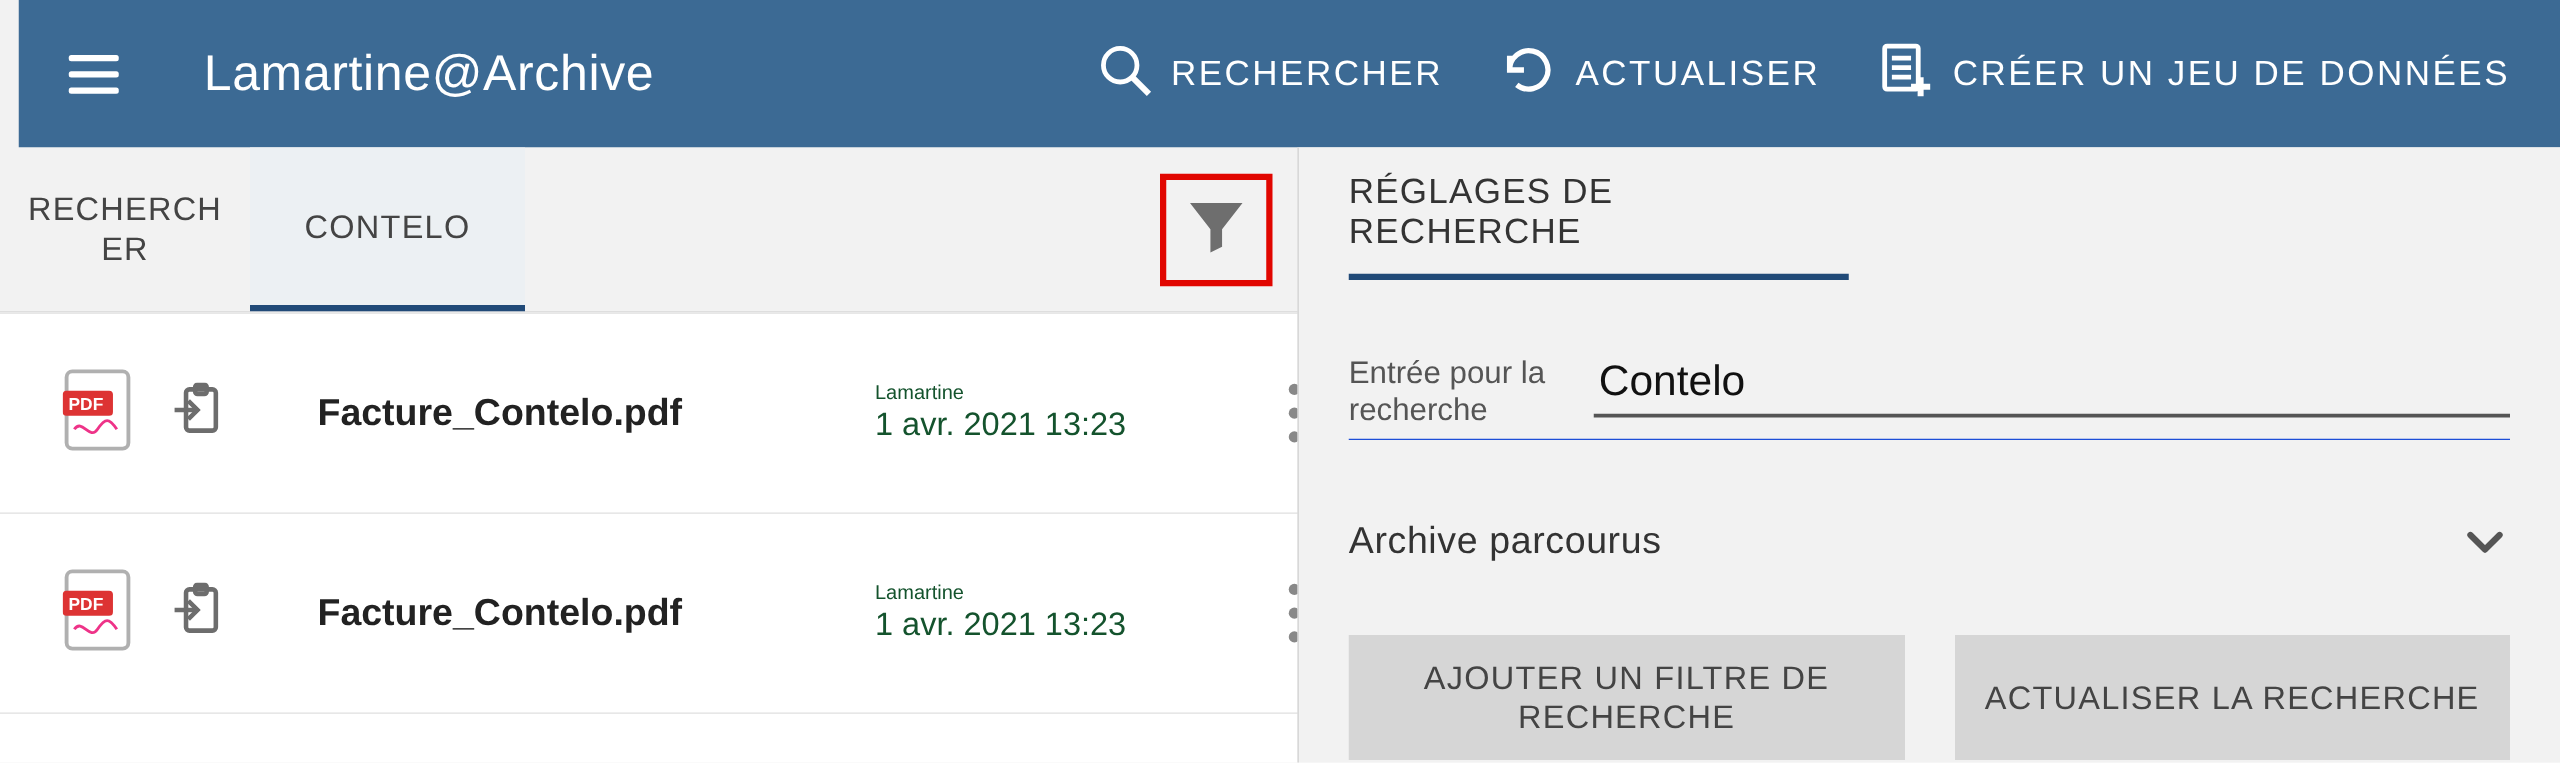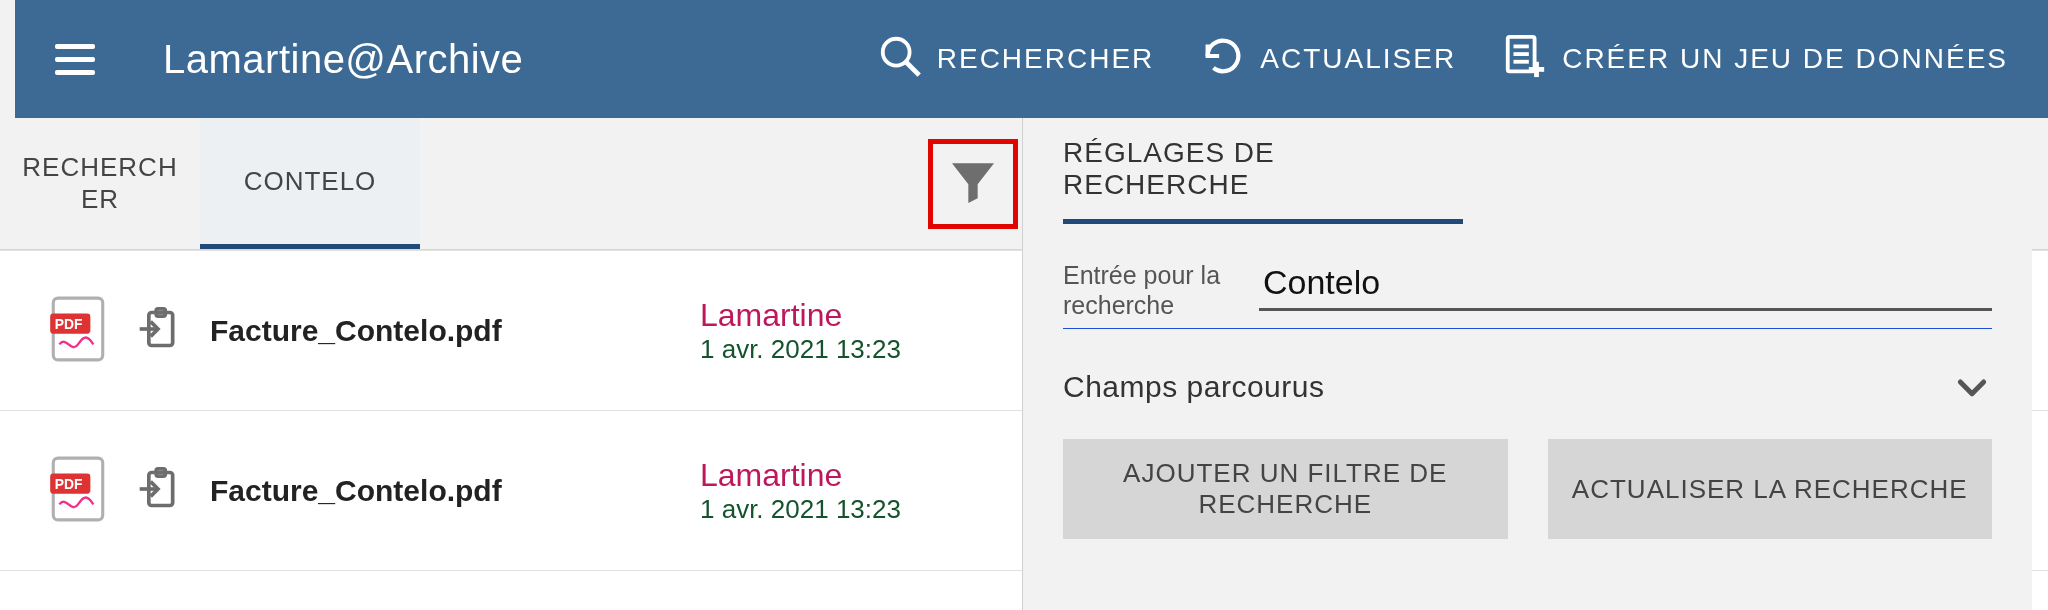--- a/index.html
+++ b/index.html
@@ -80,39 +80,39 @@
   }
   .result-row {
     height:160px;
     display:flex; align-items:center;
     padding:0 20px 0 50px;
     border-bottom:1px solid #e0e0e0; gap:30px;
   }
   .pdf-thumb { width:56px; }
   .import-icon { width:44px; }
   .file-col { display:flex; align-items:center; gap:30px; width:460px; }
-  .file-name { font-size:30px; font-weight:700; color:#222; }
+  .file-name { font-size:30px; font-weight:700; color:#222;margin-left:44px; }
   .meta-col { width:260px; }
-  .meta-col .author { font-size:32px; color:#be185d; }
+  .meta-col .author { font-size:16px; color:#14532d; }
   .meta-col .date   { font-size:26px; color:#14532d; }
   .kebab { width:30px; display:flex; flex-direction:column; gap:10px; align-items:center; cursor:pointer; margin:0 30px;}
   .kebab span { width:9px; height:9px; background:#888; border-radius:50%; }
   .info-icon { width:50px; height:50px; cursor:pointer; }
   .info-icon svg { width:50px; height:50px; stroke:#7a7a7a; fill:none; }
 
   
   .side-panel {
     position:absolute;
-    top:118px; right:16px;
+    top:118px; right:0;
     width: 1010px;
     height: calc(610px - 118px);
     background:#f2f2f2;
     border-left:1px solid #d0d0d0;
     padding:0 40px;
-    display:flex; flex-direction:column;
+    display:flex; flex-direction:column;gap:23px;
   }
   .side-panel-header {
     height:106px; display:flex; align-items:center;
     font-size:28px; letter-spacing:1px; color:#333;
     border-bottom:5px solid #214a78;
     width:400px;
   }
   .search-entry {
     display:flex; gap:26px; align-items:center;
     padding:28px 0 8px 0;
@@ -299,21 +299,21 @@
 
 <div class="side-panel">
   <div class="side-panel-header">RÉGLAGES DE RECHERCHE</div>
 
   <div class="search-entry">
     <div class="search-entry-label">Entrée pour la recherche</div>
     <input class="search-entry-field" value="Contelo" style="">
   </div>
 
   <div class="champs-row">
-    <span class="champs-label">Champs parcourus</span>
+    <span class="champs-label">Archive parcourus</span>
     <span class="chevron">
       <svg viewBox="0 0 24 24">
           <polyline points="5 9 12 16 19 9" stroke-width="3" stroke-linecap="round" stroke-linejoin="round"></polyline>
         </svg>
     </span>
   </div>
 
   <div class="button-row">
     <div class="big-button">
       <span>AJOUTER UN FILTRE DE RECHERCHE</span>

